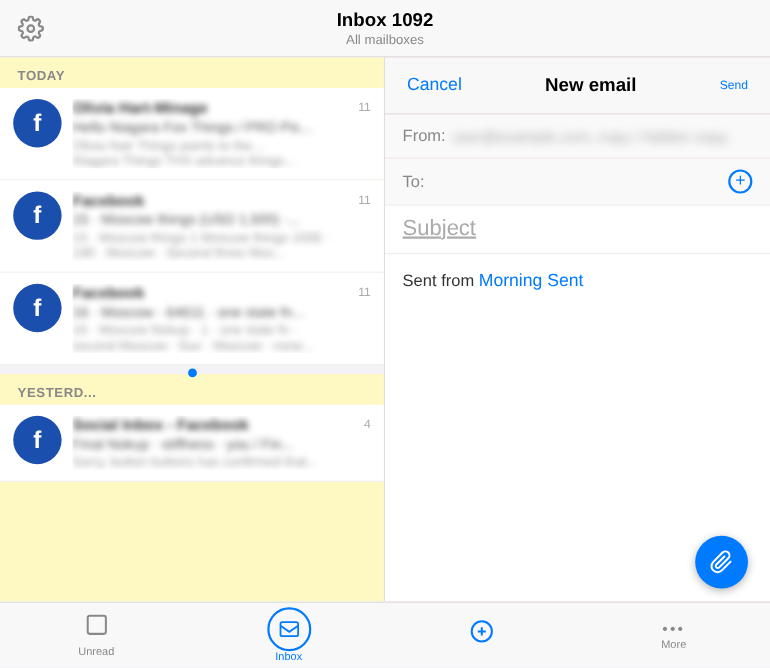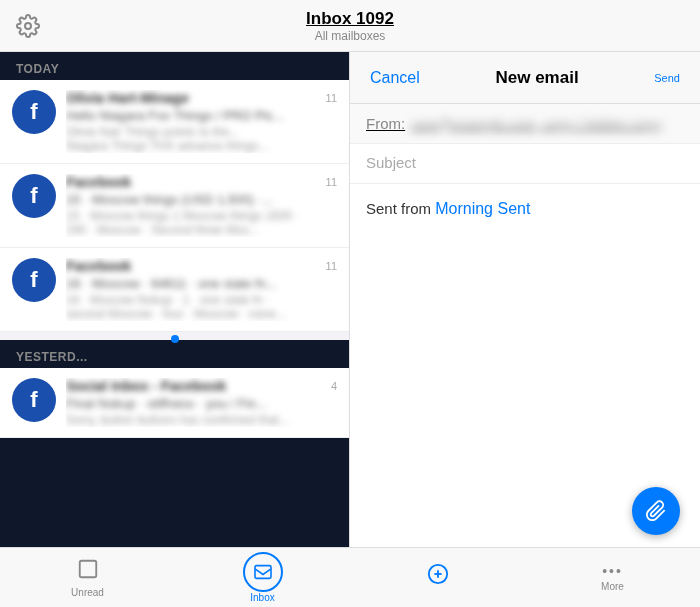--- a/index.html
+++ b/index.html
@@ -35,41 +35,40 @@
       color: #888;
     }
     .header-center {
       text-align: center;
       flex: 1;
     }
     .inbox-title {
       font-size: 17px;
       font-weight: 600;
       color: #000;
-      text-decoration: underline;
     }
     .inbox-subtitle {
       font-size: 12px;
       color: #888;
     }
     .header-right {
       width: 40px;
     }
 
     
     .main-area {
       display: flex;
       flex: 1;
       overflow: hidden;
     }
 
     
     .email-list-panel {
       width: 350px;
-      background: #0f172a;
+      background: #fef9c3;
       border-right: 1px solid #ddd;
       overflow-y: auto;
       flex-shrink: 0;
     }
 
     .section-label {
       font-size: 12px;
       font-weight: 600;
       color: #888;
       padding: 10px 16px 4px 16px;
@@ -199,21 +198,20 @@
       cursor: pointer;
     }
 
     .compose-field {
       display: flex;
       align-items: center;
       padding: 10px 16px;
       border-bottom: 1px solid #eee;
       background: #f9f9f9;
       min-height: 40px;
-      text-decoration: underline;
     }
     .compose-field-label {
       font-size: 15px;
       color: #888;
       margin-right: 6px;
       flex-shrink: 0;
     }
     .compose-field-value {
       font-size: 14px;
       color: #aaa;
@@ -234,22 +232,23 @@
       flex-shrink: 0;
     }
 
     .compose-subject-field {
       padding: 10px 16px;
       border-bottom: 1px solid #eee;
       background: #fff;
       min-height: 40px;
     }
     .compose-subject-placeholder {
-      font-size: 15px;
+      font-size: 20px;
       color: #aaa;
+      text-decoration: underline;
     }
 
     .compose-body {
       flex: 1;
       padding: 16px;
       background: #fff;
     }
     .compose-body-text {
       font-size: 15px;
       color: #333;
@@ -419,20 +418,25 @@
         <span class="compose-cancel">Cancel</span>
         <span class="compose-title">New email</span>
         <span class="compose-send">Send</span>
       </div>
 
       <div class="compose-field">
         <span class="compose-field-label">From:</span>
         <span class="compose-field-value">user@example.com, copy / hidden copy;</span>
       </div>
 
+      <div class="compose-field">
+        <span class="compose-field-label">To:</span>
+        <span style="flex:1;"></span>
+        <div class="compose-field-icon">+</div>
+      </div>
 
       <div class="compose-subject-field">
         <span class="compose-subject-placeholder">Subject</span>
       </div>
 
       <div class="compose-body">
         <span class="compose-body-text">Sent from </span><a class="compose-body-link">Morning Sent</a>
       </div>
     </div>
   </div>

